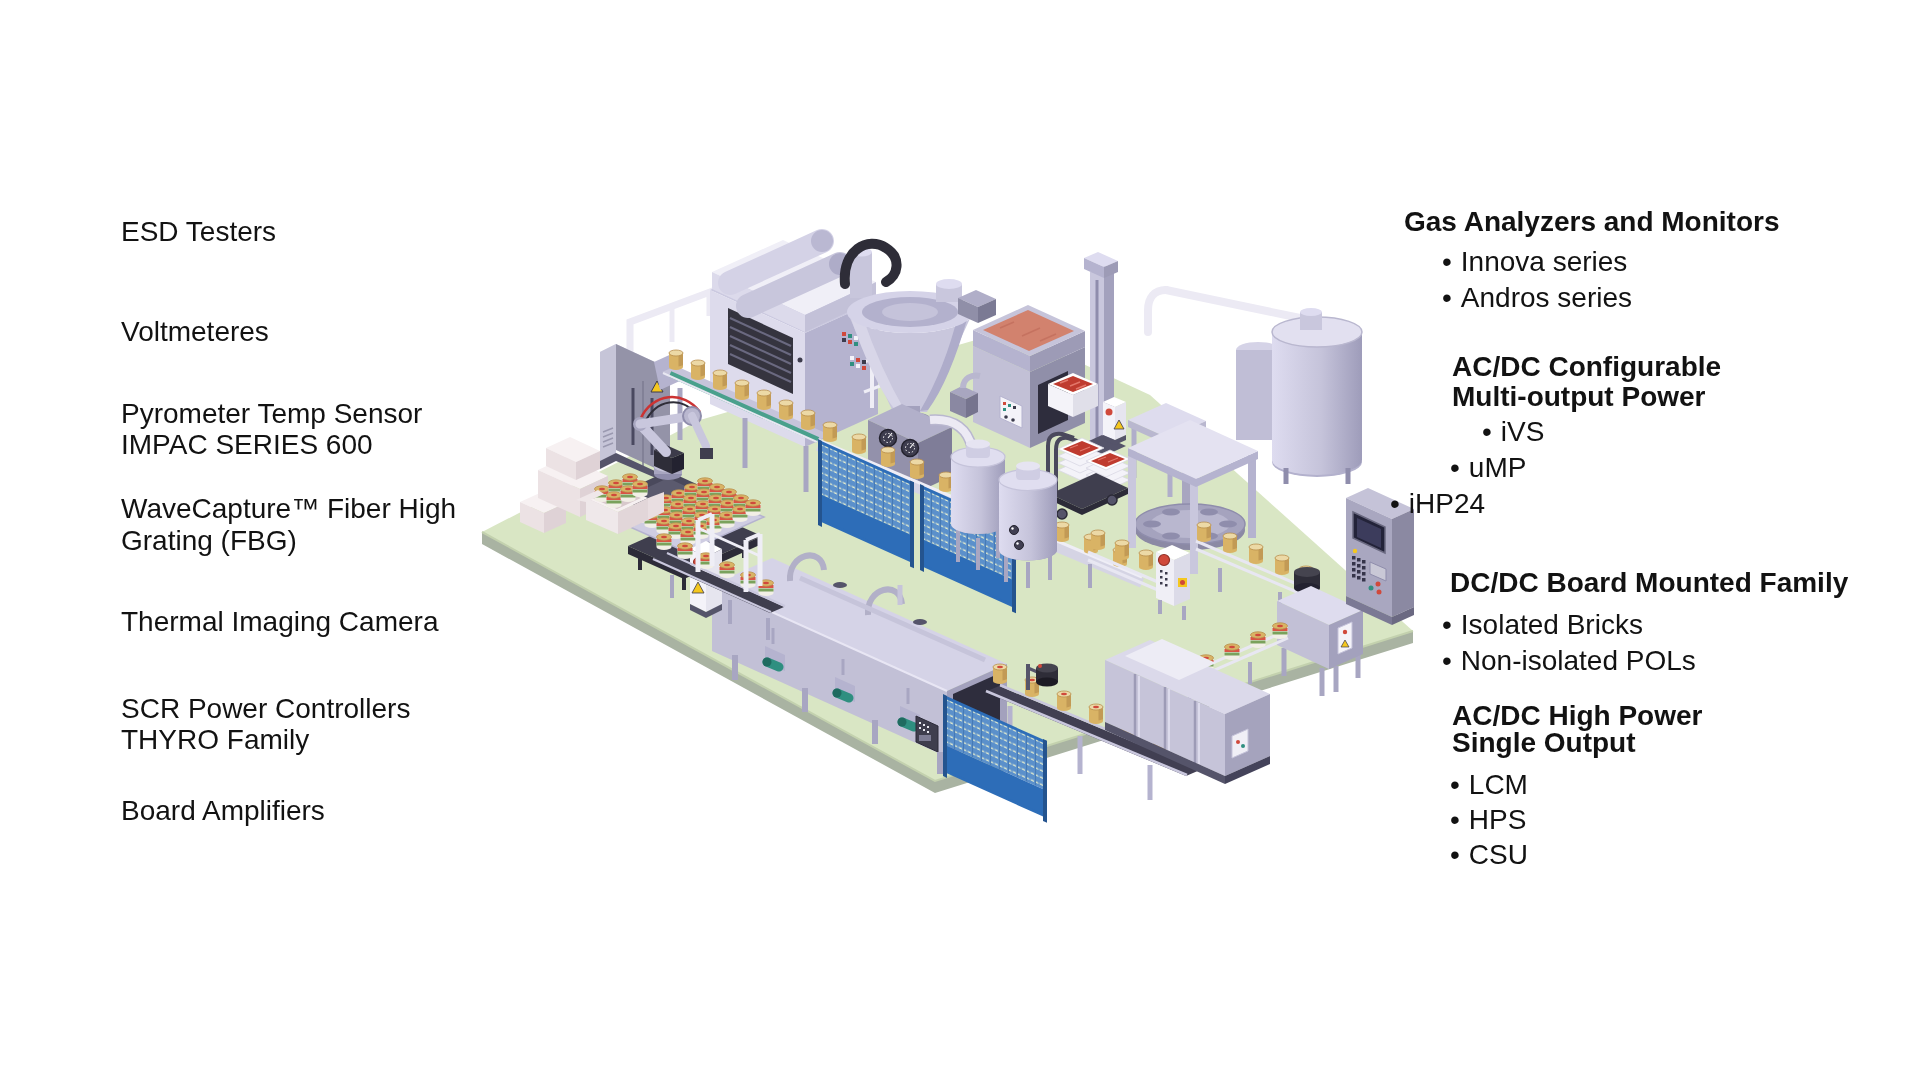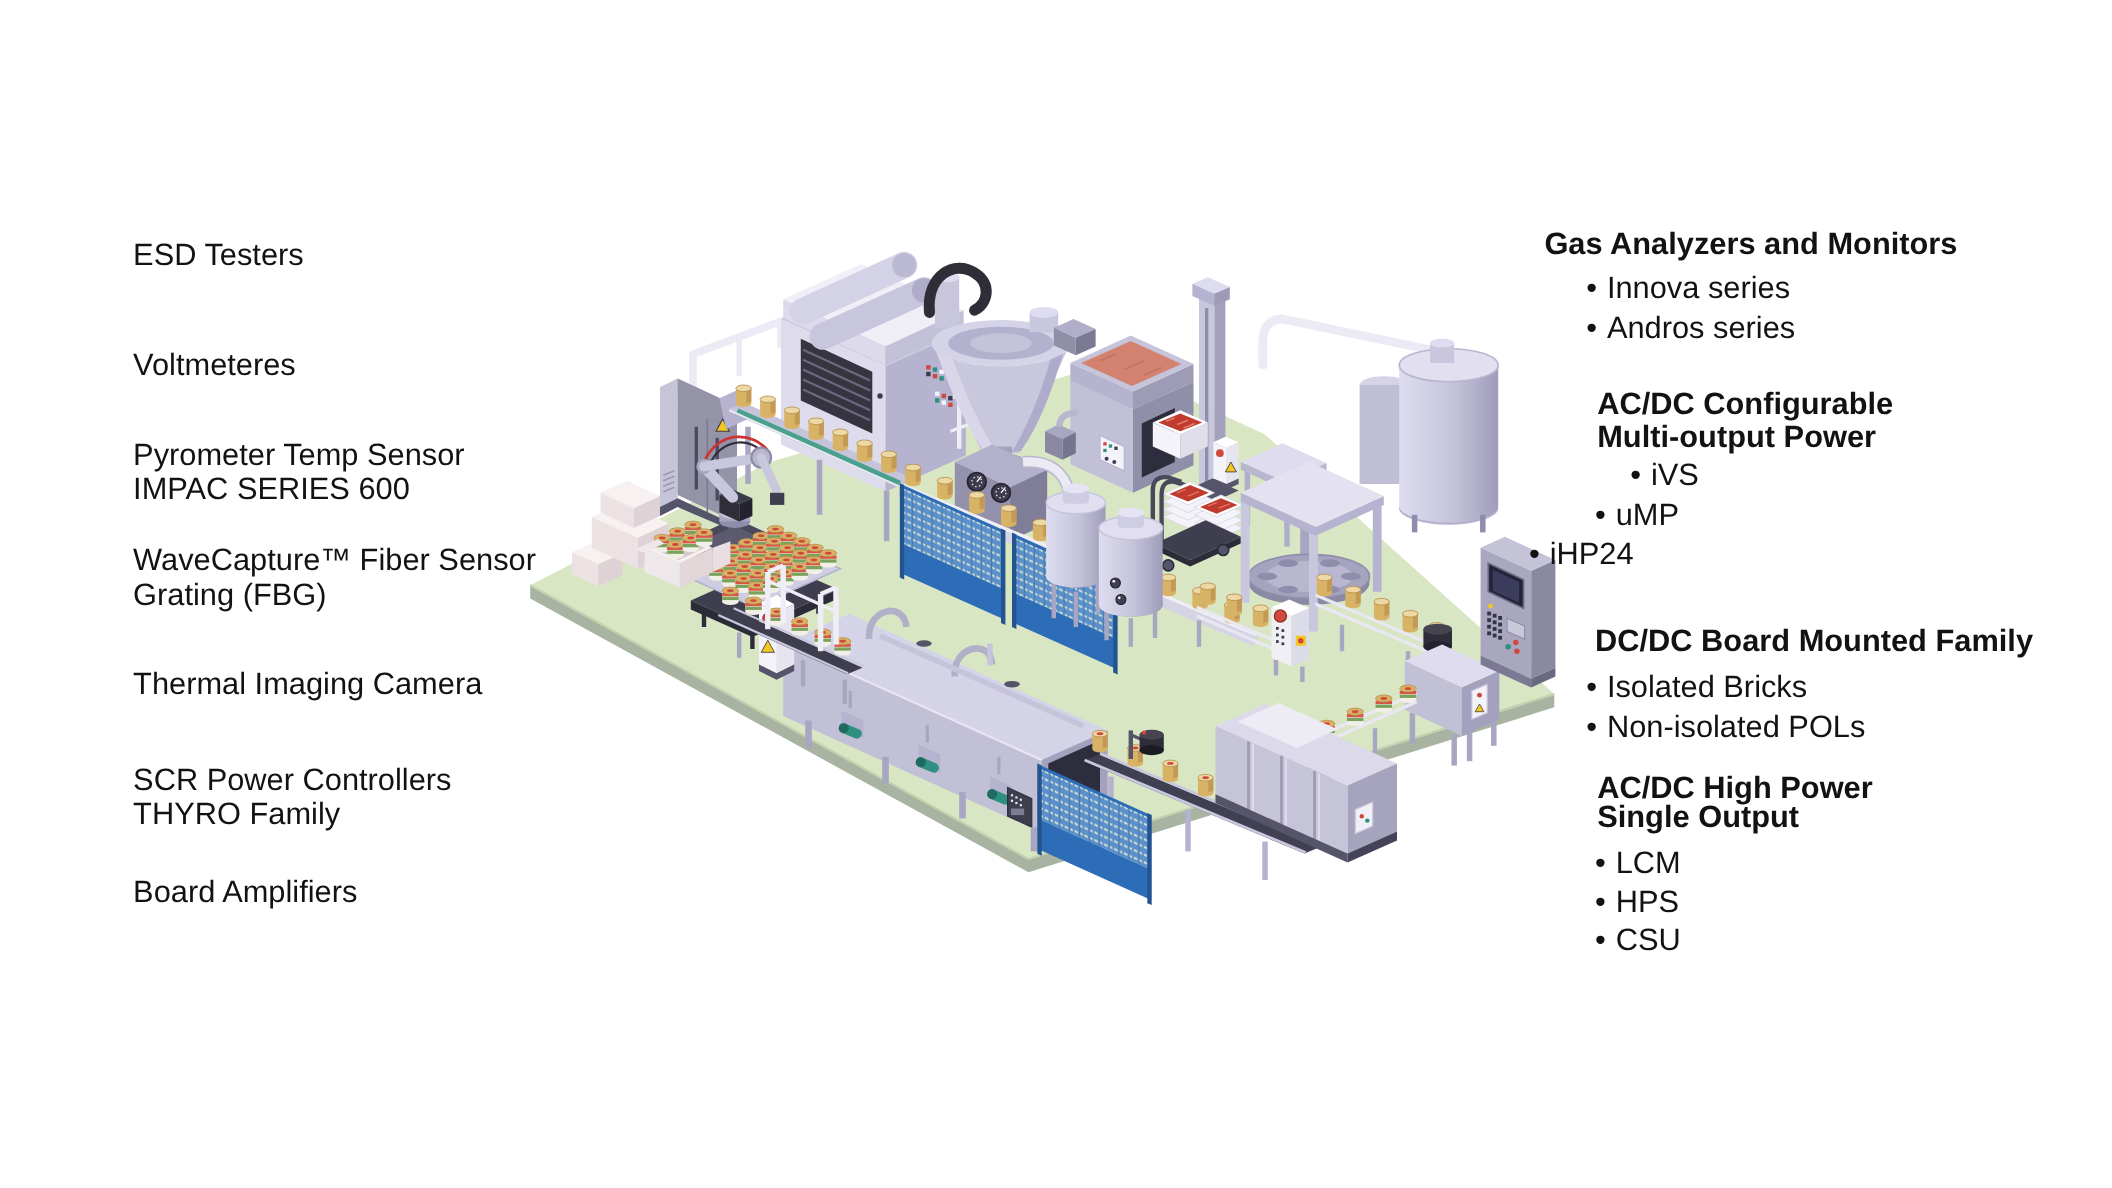--- a/index.html
+++ b/index.html
@@ -702,21 +702,21 @@
       <polygon points="1105,722 1225,776 1225,784 1105,730" fill="#55546a"></polygon>
       <polygon points="1225,776 1270,756 1270,764 1225,784" fill="#44435a"></polygon>
     </g>
   </svg>
 
   <div>
     <div class="line" style="left:121px;top:216px;">ESD Testers</div>
     <div class="line" style="left:121px;top:316px;">Voltmeteres</div>
     <div class="line" style="left:121px;top:398px;">Pyrometer Temp Sensor</div>
     <div class="line" style="left:121px;top:429px;">IMPAC SERIES 600</div>
-    <div class="line" style="left:121px;top:493px;">WaveCapture™ Fiber Sensor</div>
+    <div class="line" style="left:121px;top:493px;">WaveCapture™ Fiber High</div>
     <div class="line" style="left:121px;top:525px;">Grating (FBG)</div>
     <div class="line" style="left:121px;top:606px;">Thermal Imaging Camera</div>
     <div class="line" style="left:121px;top:693px;">SCR Power Controllers</div>
     <div class="line" style="left:121px;top:724px;">THYRO Family</div>
     <div class="line" style="left:121px;top:795px;">Board Amplifiers</div>
   </div>
 
   <div>
     <div class="line bold" style="left:1404px;top:206px;">Gas Analyzers and Monitors</div>
     <div class="line" style="left:1442px;top:246px;"><span class="bu">•</span><span>Innova series</span></div>

